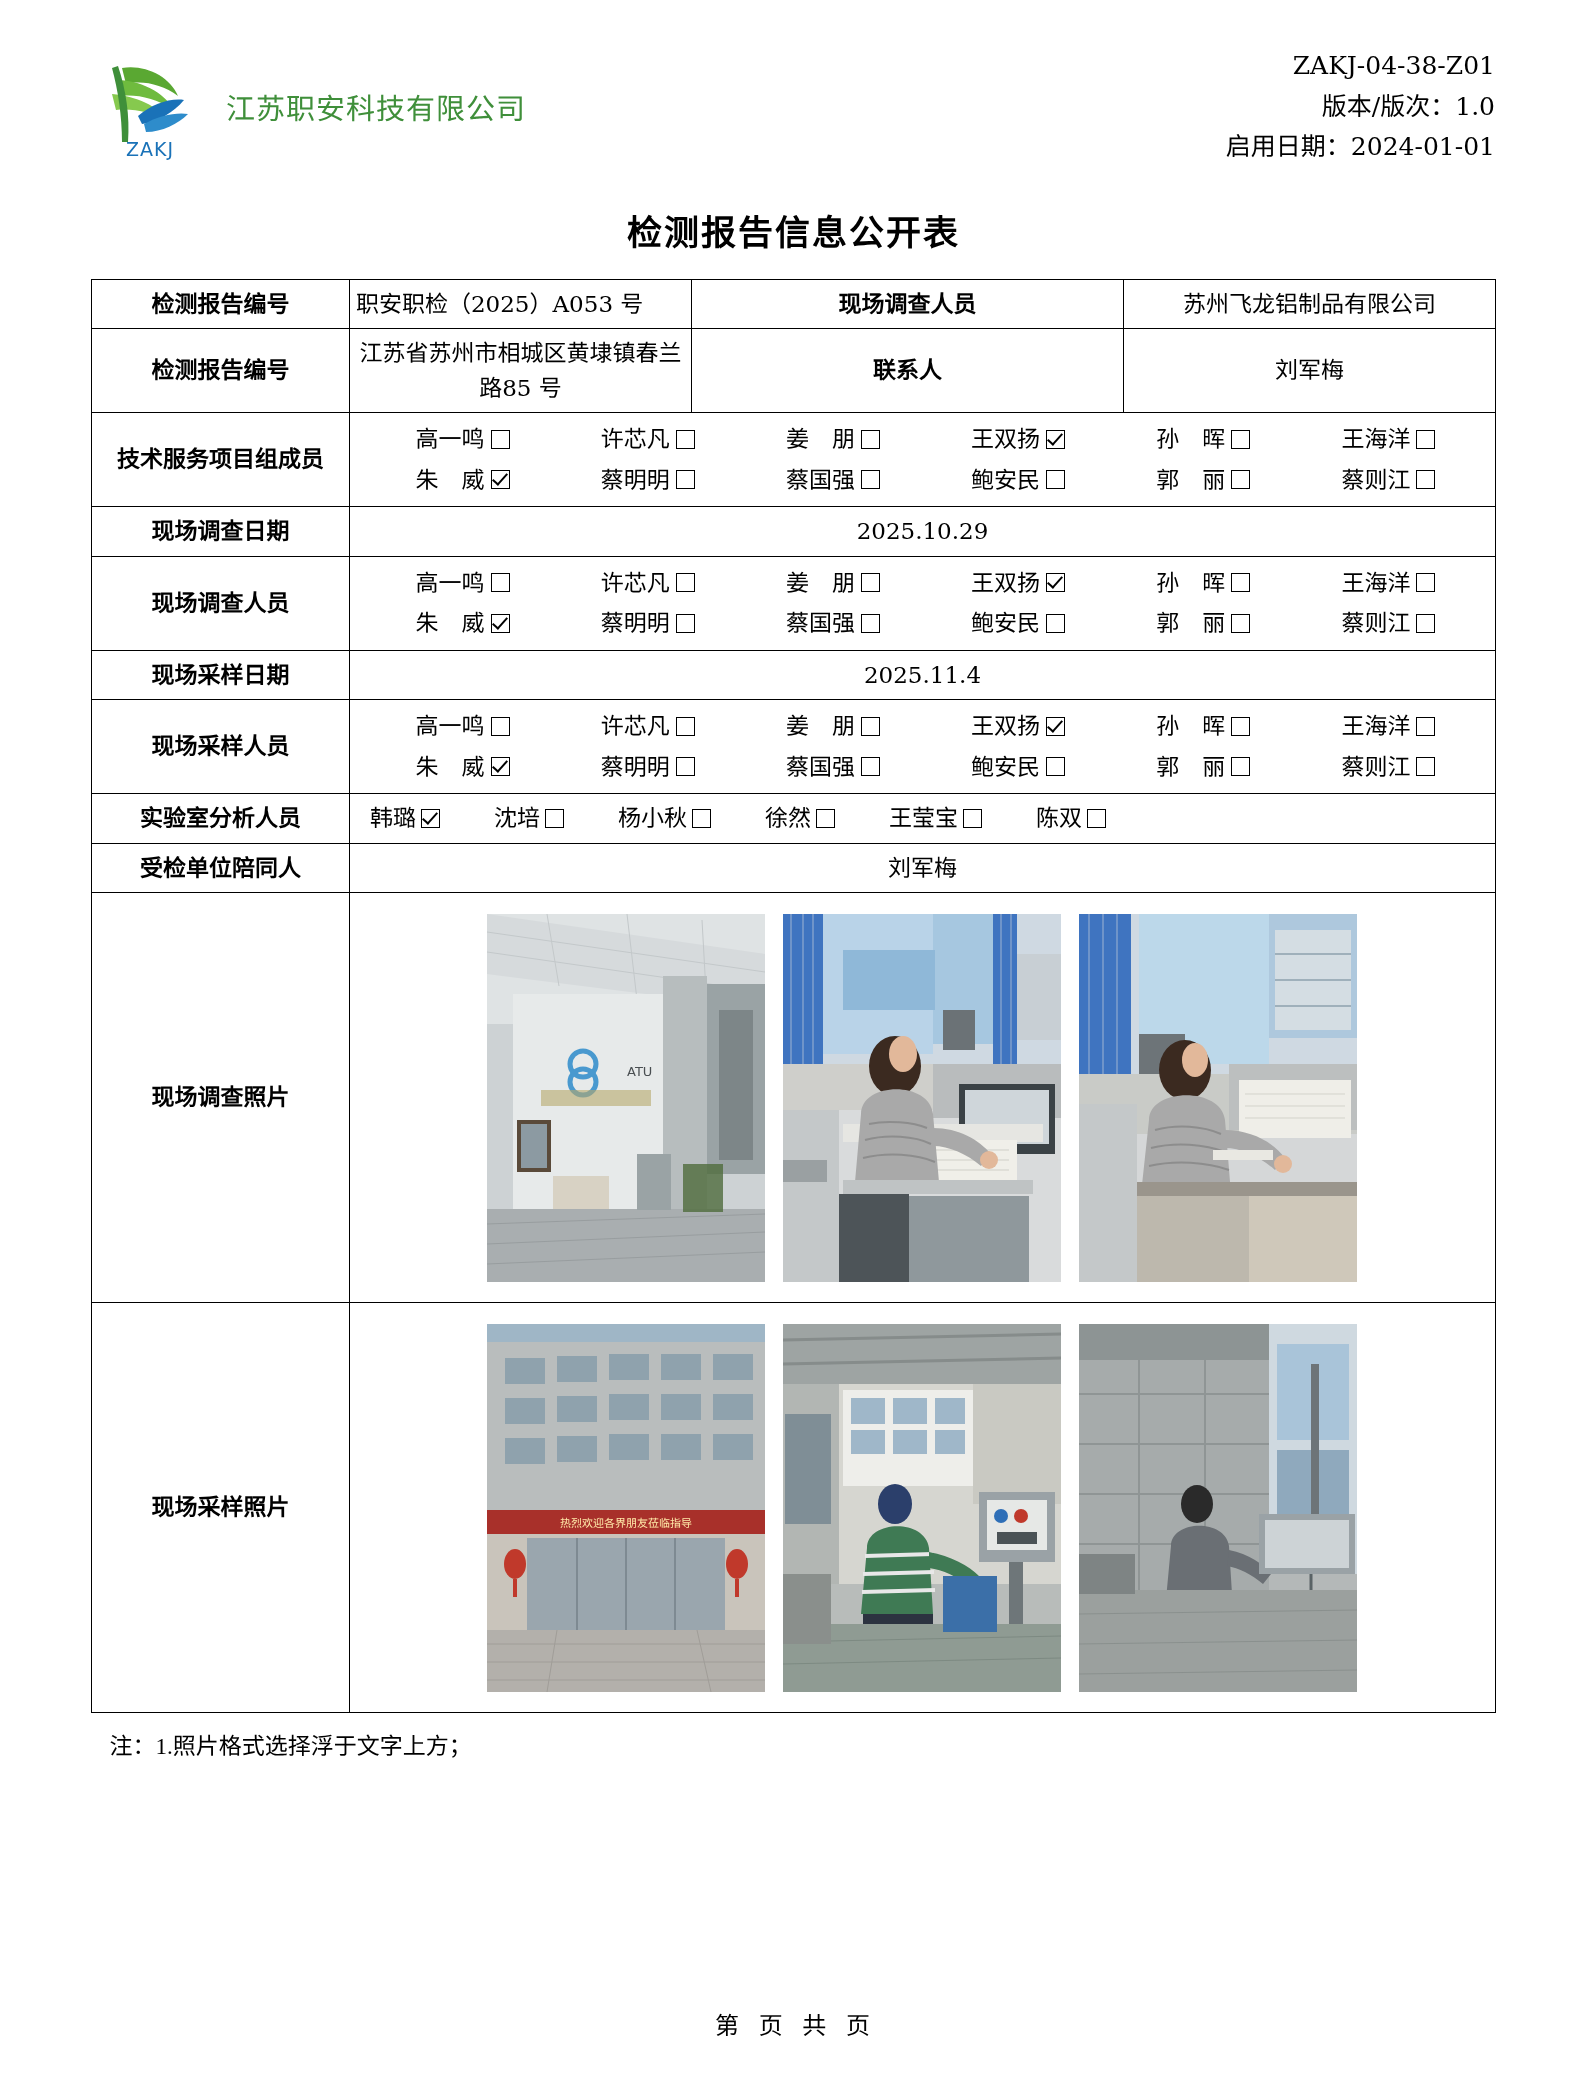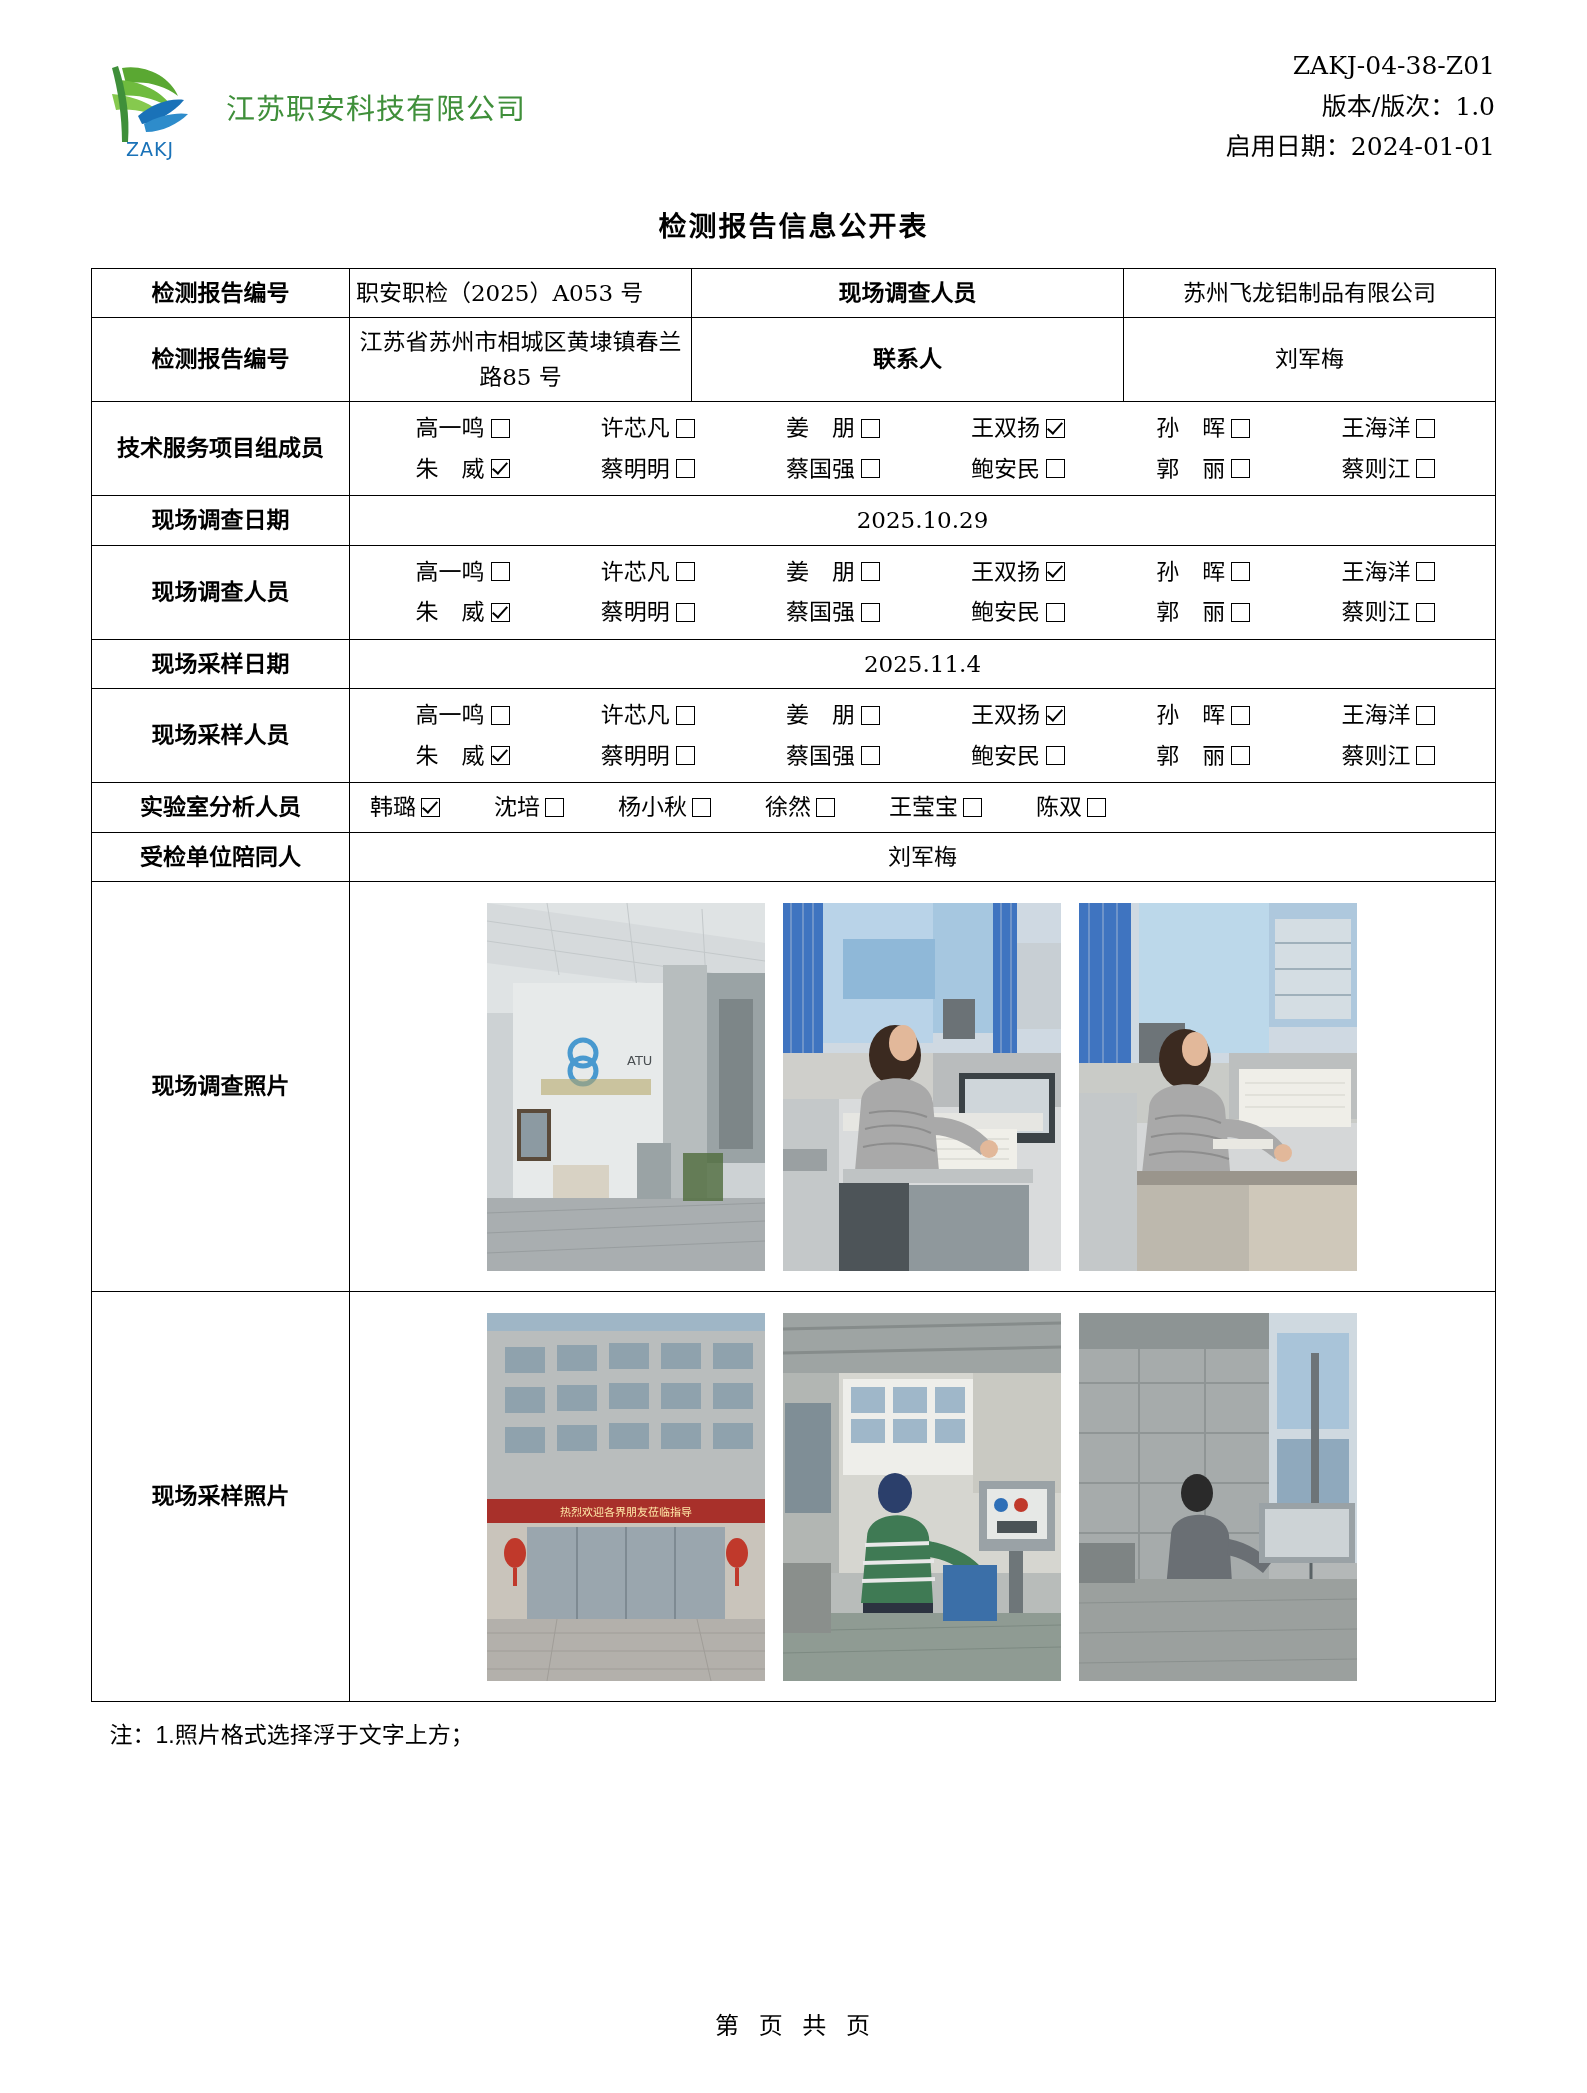--- a/index.html
+++ b/index.html
@@ -57,21 +57,21 @@
     font-size: 25px;
     line-height: 1.62;
     font-family: "DejaVu Serif", "Liberation Serif", serif;
     padding-top: 6px;
   }
   .header-meta div { white-space: nowrap; }
 
   
   .doc-title {
     text-align: center;
-    font-size: 28px;
+    font-size: 35px;
     font-weight: bold;
     letter-spacing: 2px;
     margin: 36px 0 24px 0;
     font-family: "DejaVu Serif", "Liberation Serif", serif;
   }
 
   
   table.main {
     border-collapse: collapse;
     width: 1404px;
@@ -161,21 +161,21 @@
   }
   .ph svg { display: block; width: 100%; height: 100%; }
 
   
   .note {
     width: 1404px;
     margin: 14px auto 0 auto;
     font-size: 23px;
     padding-left: 18px;
     box-sizing: border-box;
-    font-family: Liberation Sans, sans-serif;
+    font-family: Liberation Serif, serif;
   }
   .pagefoot {
     position: absolute;
     left: 4px;
     right: 0;
     bottom: 52px;
     text-align: center;
     font-size: 24px;
     letter-spacing: 6px;
     font-family: "DejaVu Serif", "Liberation Serif", serif;

